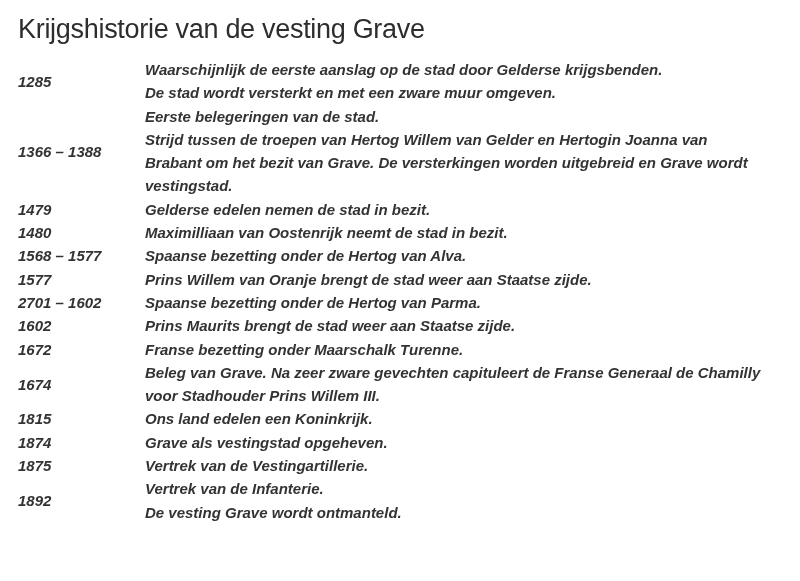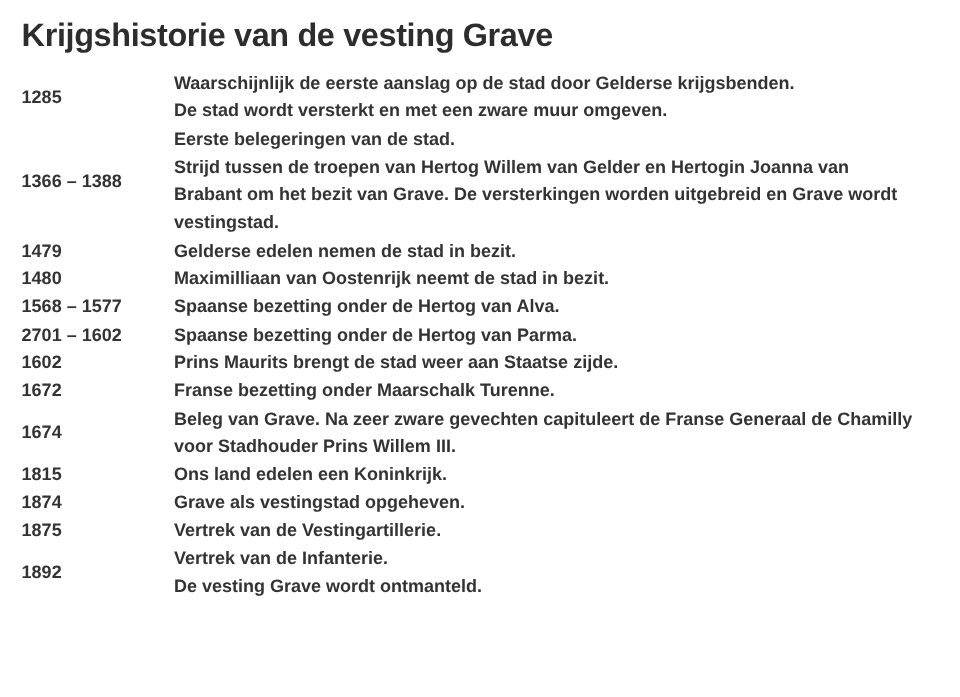--- a/index.html
+++ b/index.html
@@ -14,28 +14,29 @@
   }
   .page {
     width: 800px;
     height: 581px;
     padding: 13px 8px 0 18px;
     background: #ffffff;
   }
   .page-title {
     margin: 0 0 13px 0;
     font-size: 27px;
-    font-weight: 700;
+    font-weight: 400;
     color: #2d2d2d;
     letter-spacing: -0.3px;
     line-height: 32px;
   }
   table.history {
     border-collapse: collapse;
     border-spacing: 0;
+    font-style: italic;
   }
   table.history td {
     padding: 0;
     font-size: 15px;
     font-weight: 700;
     color: #333333;
   }
   td.year-cell {
     width: 127px;
     min-width: 127px;
@@ -87,20 +88,26 @@
             <div class="desc-line">Maximilliaan van Oostenrijk neemt de stad in bezit.</div>
           </td>
         </tr>
         <tr>
           <td class="year-cell">1568 – 1577</td>
           <td class="desc-cell">
             <div class="desc-line">Spaanse bezetting onder de Hertog van Alva.</div>
           </td>
         </tr>
         <tr>
+          <td class="year-cell">1577</td>
+          <td class="desc-cell">
+            <div class="desc-line">Prins Willem van Oranje brengt de stad weer aan Staatse zijde.</div>
+          </td>
+        </tr>
+        <tr>
           <td class="year-cell">2701 – 1602</td>
           <td class="desc-cell">
             <div class="desc-line">Spaanse bezetting onder de Hertog van Parma.</div>
           </td>
         </tr>
         <tr>
           <td class="year-cell">1602</td>
           <td class="desc-cell">
             <div class="desc-line">Prins Maurits brengt de stad weer aan Staatse zijde.</div>
           </td>

